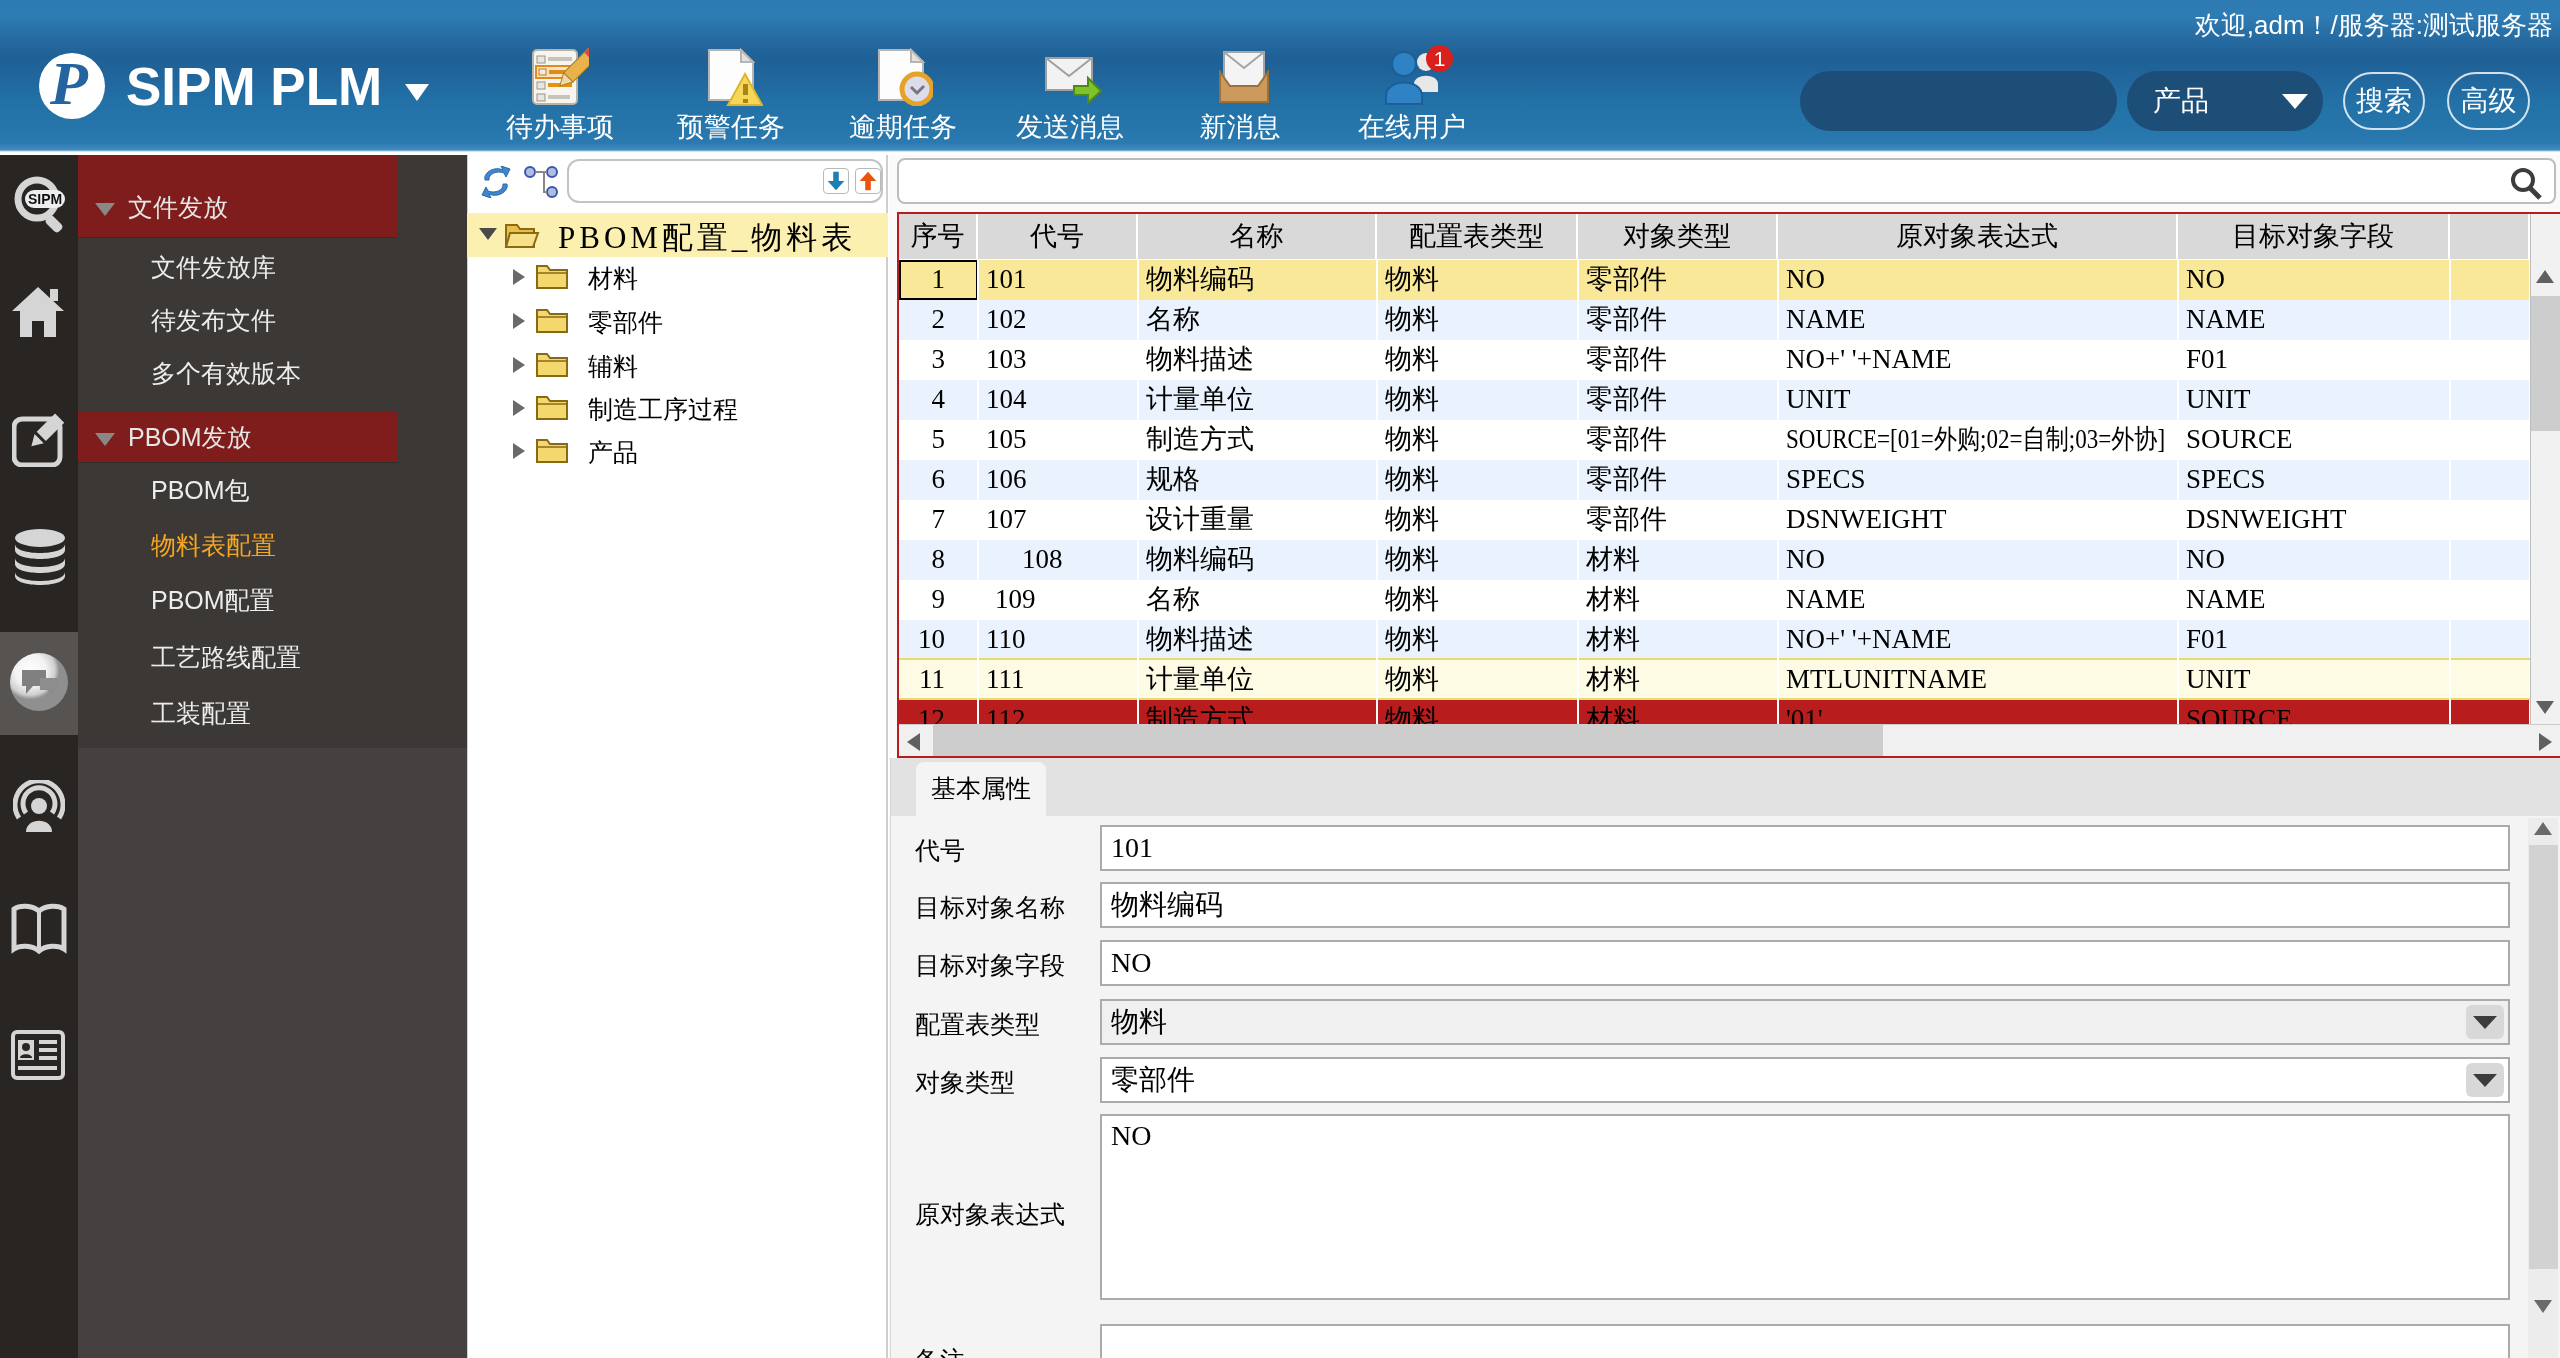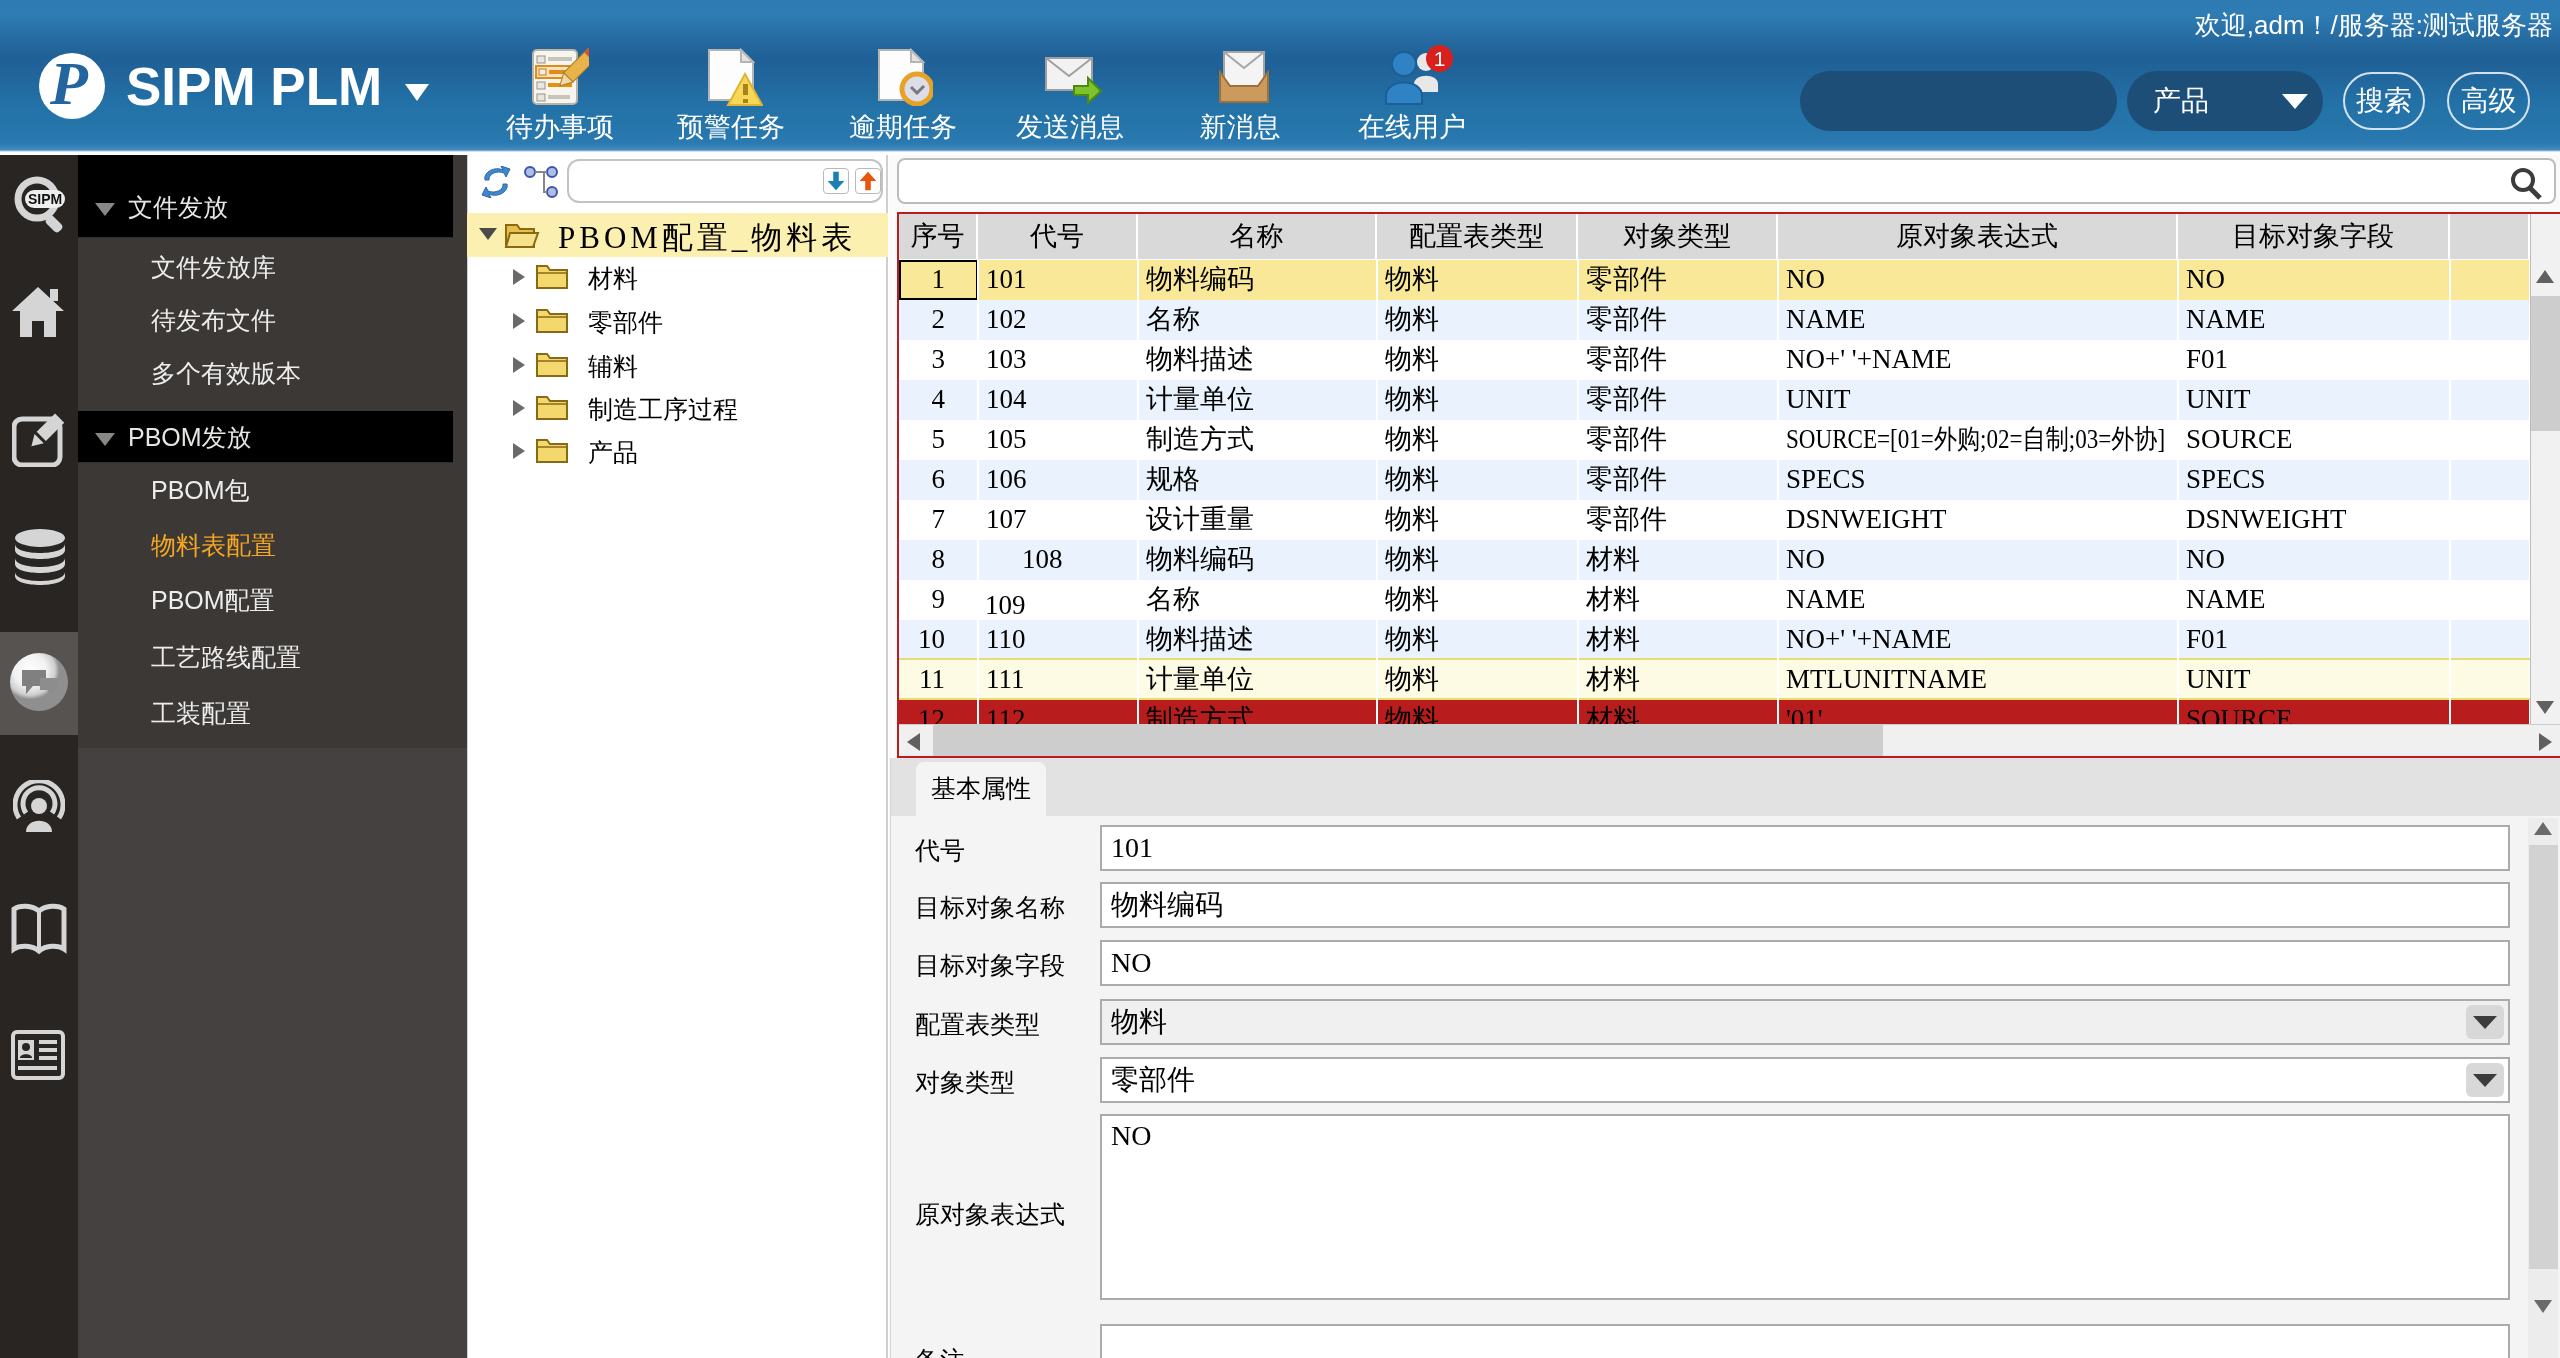--- a/index.html
+++ b/index.html
@@ -25,21 +25,21 @@
   #btnSearch { left:2343px; width:82px; }
   #btnAdv { left:2447px; width:83px; }
 
   
   #iconbar { left:0; top:155px; width:78px; height:1203px; background:#282523; }
   #selTile { left:0; top:632px; width:78px; height:103px; background:#565350; }
 
   
   #menu { left:78px; top:155px; width:389px; height:1203px; background:#3b3835; }
   #menuBottom { left:78px; top:748px; width:389px; height:610px; background:#444140; }
-  .mgroup { position:absolute; left:78px; width:375px; background:#000000; border-bottom:1px solid #302d2a; color:#e6e6e4; font-size:25px; }
+  .mgroup { position:absolute; left:78px; width:320px; background:#7f1d1d; border-bottom:1px solid #302d2a; color:#e6e6e4; font-size:25px; }
   .mgroup .tri { position:absolute; left:17px; top:0px; width:0; height:0; border-left:10px solid transparent; border-right:10px solid transparent; border-top:13px solid #8a8886; }
   .mgroup .gt { position:absolute; left:50px; }
   .mitem { position:absolute; left:151px; width:316px; height:54px; color:#ececec; font-size:25px; line-height:54px; }
   .mitem.on { color:#f5a623; }
 
   
   #tree { left:467px; top:155px; width:421px; height:1203px; background:#fff; border-left:1px solid #d0d0d0; border-right:2px solid #cfcfcf; }
   #tSearch { left:567px; top:159px; width:316px; height:44px; border:2px solid #c3c3c3; border-radius:12px; background:#fff; }
   .sqBtn { top:168px; width:26px; height:26px; border:1px solid #b9b9b9; border-radius:4px; background:#fff; }
   #tRoot { left:467px; top:213px; width:421px; height:44px; background:#fbf0b0; }
@@ -384,21 +384,21 @@
 <div class="cell" style="left:0px; width:79px; text-align:right; padding-right:33px;">8</div>
 <div class="cell" style="left:87px; width:152px;margin-left:36px;">108</div>
 <div class="cell" style="left:247px; width:231px;">物料编码</div>
 <div class="cell" style="left:486px; width:193px;">物料</div>
 <div class="cell" style="left:687px; width:192px;">材料</div>
 <div class="cell" style="left:887px; width:392px;">NO</div>
 <div class="cell" style="left:1287px; width:264px;">NO</div>
 </div>
 <div class="row" style="top:366px; background:#ffffff;">
 <div class="cell" style="left:0px; width:79px; text-align:right; padding-right:33px;">9</div>
-<div class="cell" style="left:86px; width:152px;margin-top:6px;">109</div>
+<div class="cell" style="left:96px; width:152px;">109</div>
 <div class="cell" style="left:247px; width:231px;">名称</div>
 <div class="cell" style="left:486px; width:193px;">物料</div>
 <div class="cell" style="left:687px; width:192px;">材料</div>
 <div class="cell" style="left:887px; width:392px;">NAME</div>
 <div class="cell" style="left:1287px; width:264px;">NAME</div>
 </div>
 <div class="row" style="top:406px; background:#e9f2fd;">
 <div class="cell" style="left:0px; width:79px; text-align:right; padding-right:33px;">10</div>
 <div class="cell" style="left:87px; width:152px;">110</div>
 <div class="cell" style="left:247px; width:231px;">物料描述</div>

